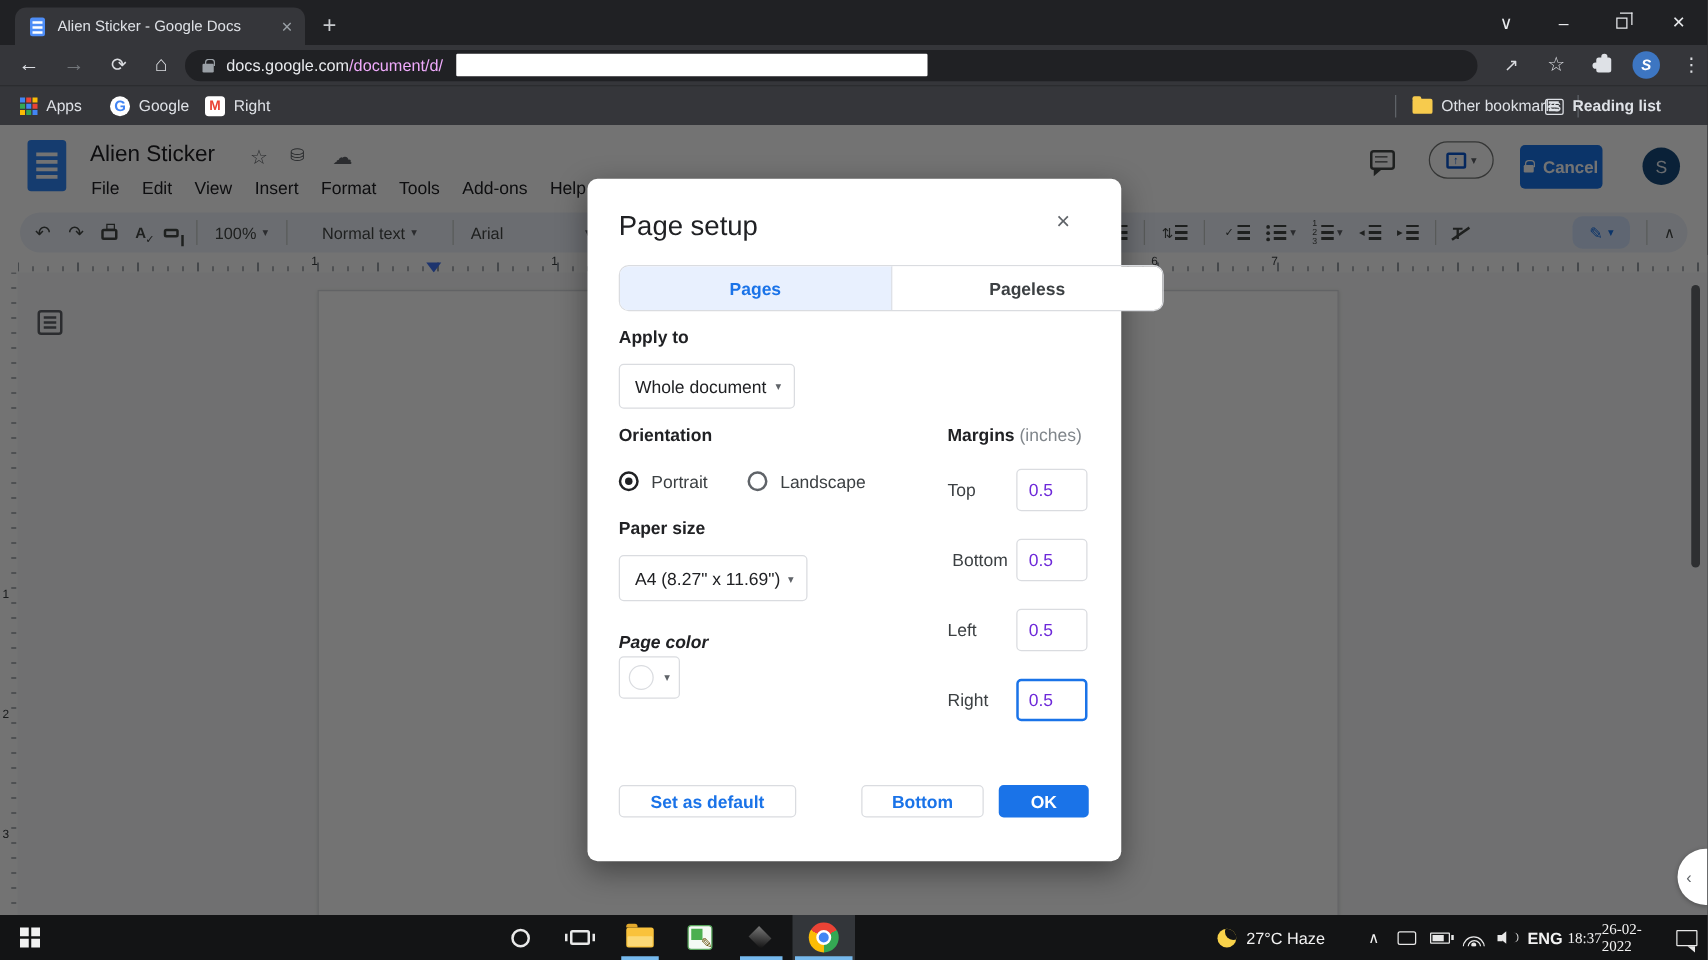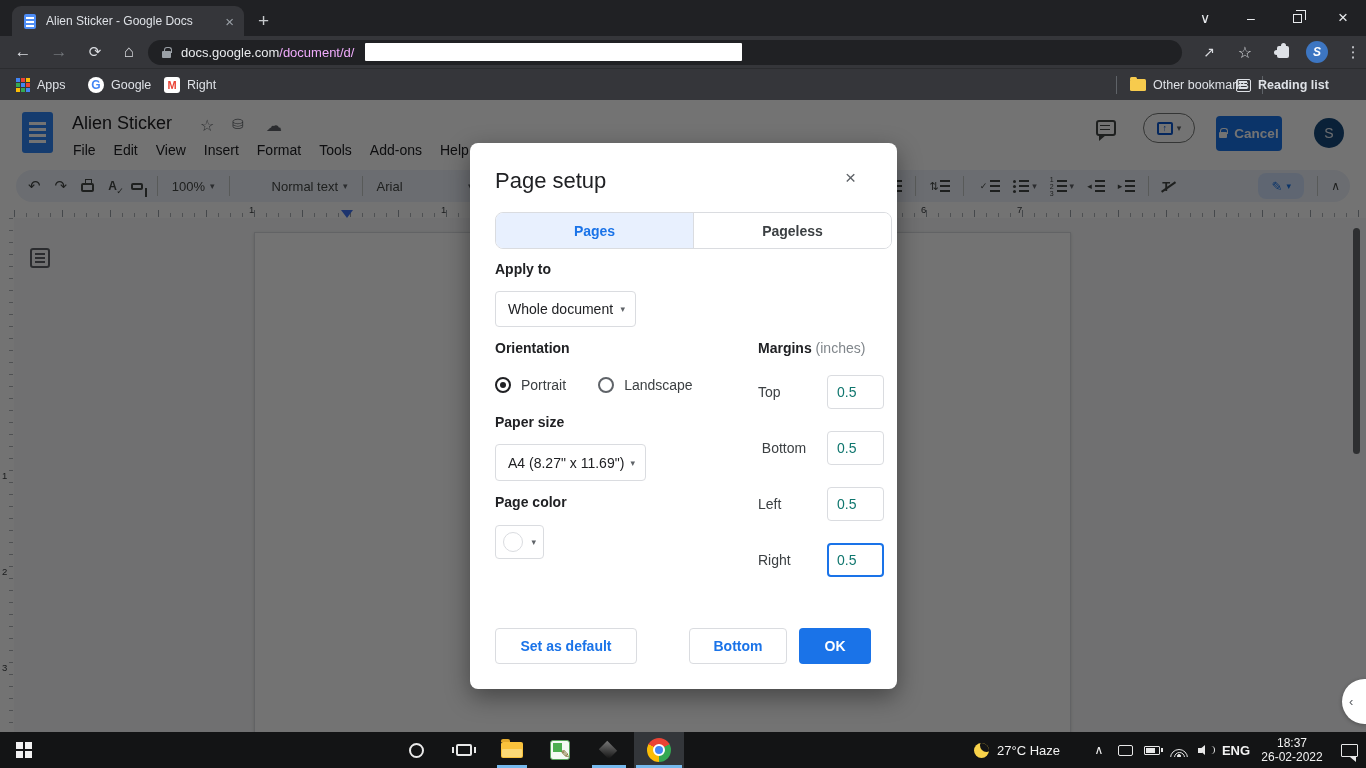--- a/index.html
+++ b/index.html
@@ -108,37 +108,37 @@
   .grammarly { position:absolute; left:1302px; top:533px; width:27px; height:27px; border-radius:50%; background:#15a47e; color:#fff; font-size:14px; font-weight:bold; display:flex; align-items:center; justify-content:center; }
   .scrollthumb { position:absolute; left:1339px; top:10px; width:7px; height:226px; background:#66696d; border-radius:4px; }
 
   .dim { position:absolute; left:0; top:100px; width:1366px; height:632px; background:rgba(0,0,0,0.55); z-index:2; }
   .side-pill { position:absolute; left:1342px; top:679px; width:24px; height:45px; background:#fff; border-radius:23px 0 0 23px; z-index:3; display:flex; align-items:center; padding-left:7px; color:#5f6368; font-size:13px; box-shadow:0 1px 4px rgba(0,0,0,0.3); }
 
   
   .dialog { position:absolute; left:470px; top:143px; width:427px; height:546px; background:#fff; border-radius:8px; box-shadow:0 8px 24px rgba(0,0,0,0.4); z-index:4; }
   .dlg-title { position:absolute; left:25px; top:25px; font-size:22px; color:#202124; }
   .dlg-close { position:absolute; left:375px; top:24px; font-size:19px; color:#5f6368; }
-  .dlg-tabs { position:absolute; left:25px; top:69px; width:397px; height:37px; border:1px solid #dadce0; border-radius:8px; display:flex; overflow:hidden; }
+  .dlg-tabs { position:absolute; left:25px; top:69px; width:436px; height:37px; border:1px solid #dadce0; border-radius:8px; display:flex; overflow:hidden; }
   .dlg-tab { flex:1; display:flex; align-items:center; justify-content:center; font-size:14px; font-weight:bold; }
   .dlg-tab.sel { background:#e8f0fe; color:#1a73e8; border-right:1px solid #dadce0; }
   .dlg-tab.unsel { background:#fff; color:#3c4043; }
   .dlg-label { position:absolute; font-size:14px; font-weight:bold; color:#202124; }
   .dlg-sub { font-weight:normal; color:#80868b;text-align:center; }
   .dd { position:absolute; border:1px solid #dadce0; border-radius:4px; background:#fff; display:flex; align-items:center; justify-content:space-between; padding:0 10px 0 12px; font-size:14px; color:#202124; }
   .radio-row { position:absolute; left:25px; top:234px; display:flex; align-items:center; gap:10px; font-size:14px; color:#3c4043; }
   .radio { width:16px; height:16px; border-radius:50%; border:2px solid #202124; position:relative; }
   .radio.on:after { content:""; position:absolute; left:3px; top:3px; width:6px; height:6px; border-radius:50%; background:#202124; }
   .radio.off { border-color:#5f6368; }
   .m-label { position:absolute; left:288px; width:52px; font-size:14px; color:#3c4043; line-height:34px; }
-  .m-input { position:absolute; left:357px; width:57px; height:34px; border:1px solid #dadce0; border-radius:4px; font-size:14px; color:#0f766e; padding-left:9px; font-family:"Liberation Sans",sans-serif; background:#fff; }
+  .m-input { position:absolute; left:343px; width:57px; height:34px; border:1px solid #dadce0; border-radius:4px; font-size:14px; color:#6d28d9; padding-left:9px; font-family:"Liberation Sans",sans-serif; background:#fff; }
   .m-input.focus { border:2px solid #1a73e8; padding-left:8px; }
   .swatch-btn { position:absolute; left:25px; top:382px; width:49px; height:34px; border:1px solid #dadce0; border-radius:4px; display:flex; align-items:center; justify-content:space-between; padding:0 7px; background:#fff; }
   .swatch { width:20px; height:20px; border-radius:50%; background:#fff; border:1px solid #dadce0; }
-  .dlg-btn { position:absolute; top:485px; height:36px; border:1px solid #dadce0; border-radius:4px; background:#fff; color:#1a73e8; font-size:14px; font-weight:bold; display:flex; align-items:center; justify-content:center; }
+  .dlg-btn { position:absolute; top:485px; height:26px; border:1px solid #dadce0; border-radius:4px; background:#fff; color:#1a73e8; font-size:14px; font-weight:bold; display:flex; align-items:center; justify-content:center; }
   .dlg-btn.primary { background:#1a73e8; border:none; color:#fff; }
 
   
   .taskbar { position:absolute; left:0; top:732px; width:1366px; height:36px; background:#131415; z-index:5; }
   .tb-cell { position:absolute; top:0; height:36px; display:flex; align-items:center; justify-content:center; }
   .win-logo { width:16px; height:16px; display:grid; grid-template-columns:7px 7px; grid-template-rows:7px 7px; gap:2px; }
   .win-logo i { background:#f2f2f2; }
   .tsearch { position:absolute; left:48px; top:0; width:344px; height:36px; background:#3a3d40; border:1px solid #50555a; display:flex; align-items:center; padding-left:12px; gap:10px; }
   .mag { width:10px; height:10px; border:2px solid #e6e6e6; border-radius:50%; position:relative; }
   .mag:after { content:""; position:absolute; left:8px; top:8px; width:2px; height:6px; background:#e6e6e6; transform:rotate(-45deg); transform-origin:top left; }
@@ -169,21 +169,21 @@
   .batt-ic:after { content:""; position:absolute; left:1px; top:1px; width:9px; height:5px; background:#e8e8e8; }
   .wifi-ic { position:relative; width:18px; height:13px; overflow:hidden; }
   .wifi-ic i { position:absolute; left:50%; border:1.8px solid #e8e8e8; border-radius:50%; background:transparent; }
   .wifi-ic i:nth-child(1){ width:18px; height:18px; bottom:-10px; margin-left:-9px; }
   .wifi-ic i:nth-child(2){ width:11px; height:11px; bottom:-6.5px; margin-left:-5.5px; }
   .wifi-ic i:nth-child(3){ width:4px; height:4px; bottom:-1px; margin-left:-2px; background:#e8e8e8; }
   .spk-ic { position:relative; width:14px; height:12px; }
   .spk-ic:before { content:""; position:absolute; left:0; top:3.5px; width:4px; height:5px; background:#e8e8e8; }
   .spk-ic:after { content:""; position:absolute; left:1px; top:1px; border-right:6px solid #e8e8e8; border-top:5px solid transparent; border-bottom:5px solid transparent; }
   .spk-ic i { position:absolute; left:9px; top:2px; width:8px; height:8px; border:1.8px solid #e8e8e8; border-left:none; border-top:none; border-bottom:none; border-radius:50%; }
-  .clock { display:flex; flex-direction:column; align-items:center; color:#f2f2f2; font-size:12px; line-height:14px; }
+  .clock { display:flex; align-items:center; color:#f2f2f2; font-size:12px; line-height:14px;font-family:Liberation Serif, serif; }
   .chat-ic { width:17px; height:13px; border:1.8px solid #e8e8e8; border-radius:1px; position:relative; }
   .chat-ic:after { content:""; position:absolute; right:1px; bottom:-6px; border-top:5px solid #e8e8e8; border-left:6px solid transparent; }
 </style>
 </head>
 <body>
 
 <div class="screen">
 
   <div class="titlebar">
     <div class="tab">
@@ -298,21 +298,21 @@
         <span class="dt-glyph">↷</span>
         <span class="print-ic"></span>
         <span class="spell-ic">A</span>
         <span class="roller-ic"></span>
         <span class="dt-sep"></span>
         <span class="dt-text">
             <span>100%</span>
             <span class="caret">▾</span>
           </span>
         <span class="dt-sep"></span>
-        <span class="dt-text" style="width:104px; justify-content:flex-end;">
+        <span class="dt-text" style="width:104px; justify-content:center;">
             <span>Normal text</span>
             <span class="caret">▾</span>
           </span>
         <span class="dt-sep"></span>
         <span class="dt-text" style="width:96px; justify-content:space-between;">
             <span>Arial</span>
             <span class="caret">▾</span>
           </span>
       </div>
       <div class="dt-right">
@@ -430,21 +430,21 @@
     <input class="m-input" style="top: 344px;" readonly="" value="0.5">
     <div class="m-label" style="top:400px;">Right</div>
     <input class="m-input focus" style="top: 400px;" readonly="" value="0.5">
 
     <div class="dlg-label" style="left:25px; top:271px;">Paper size</div>
     <div class="dd" style="left:25px; top:301px; width:151px; height:37px;">
       <span>A4 (8.27" x 11.69")</span>
       <span class="caret">▾</span>
     </div>
 
-    <div class="dlg-label" style="left:25px; top:351px;">Page color</div>
+    <div class="dlg-label" style="left:25px; top:362px;font-style:italic;">Page color</div>
     <div class="swatch-btn">
       <span class="swatch"></span>
       <span class="caret">▾</span>
     </div>
 
     <div class="dlg-btn" style="left:25px; width:142px;">Set as default</div>
     <div class="dlg-btn" style="left:219px; width:98px;">Bottom</div>
     <div class="dlg-btn primary" style="left:329px; width:72px;">OK</div>
   </div>
 

